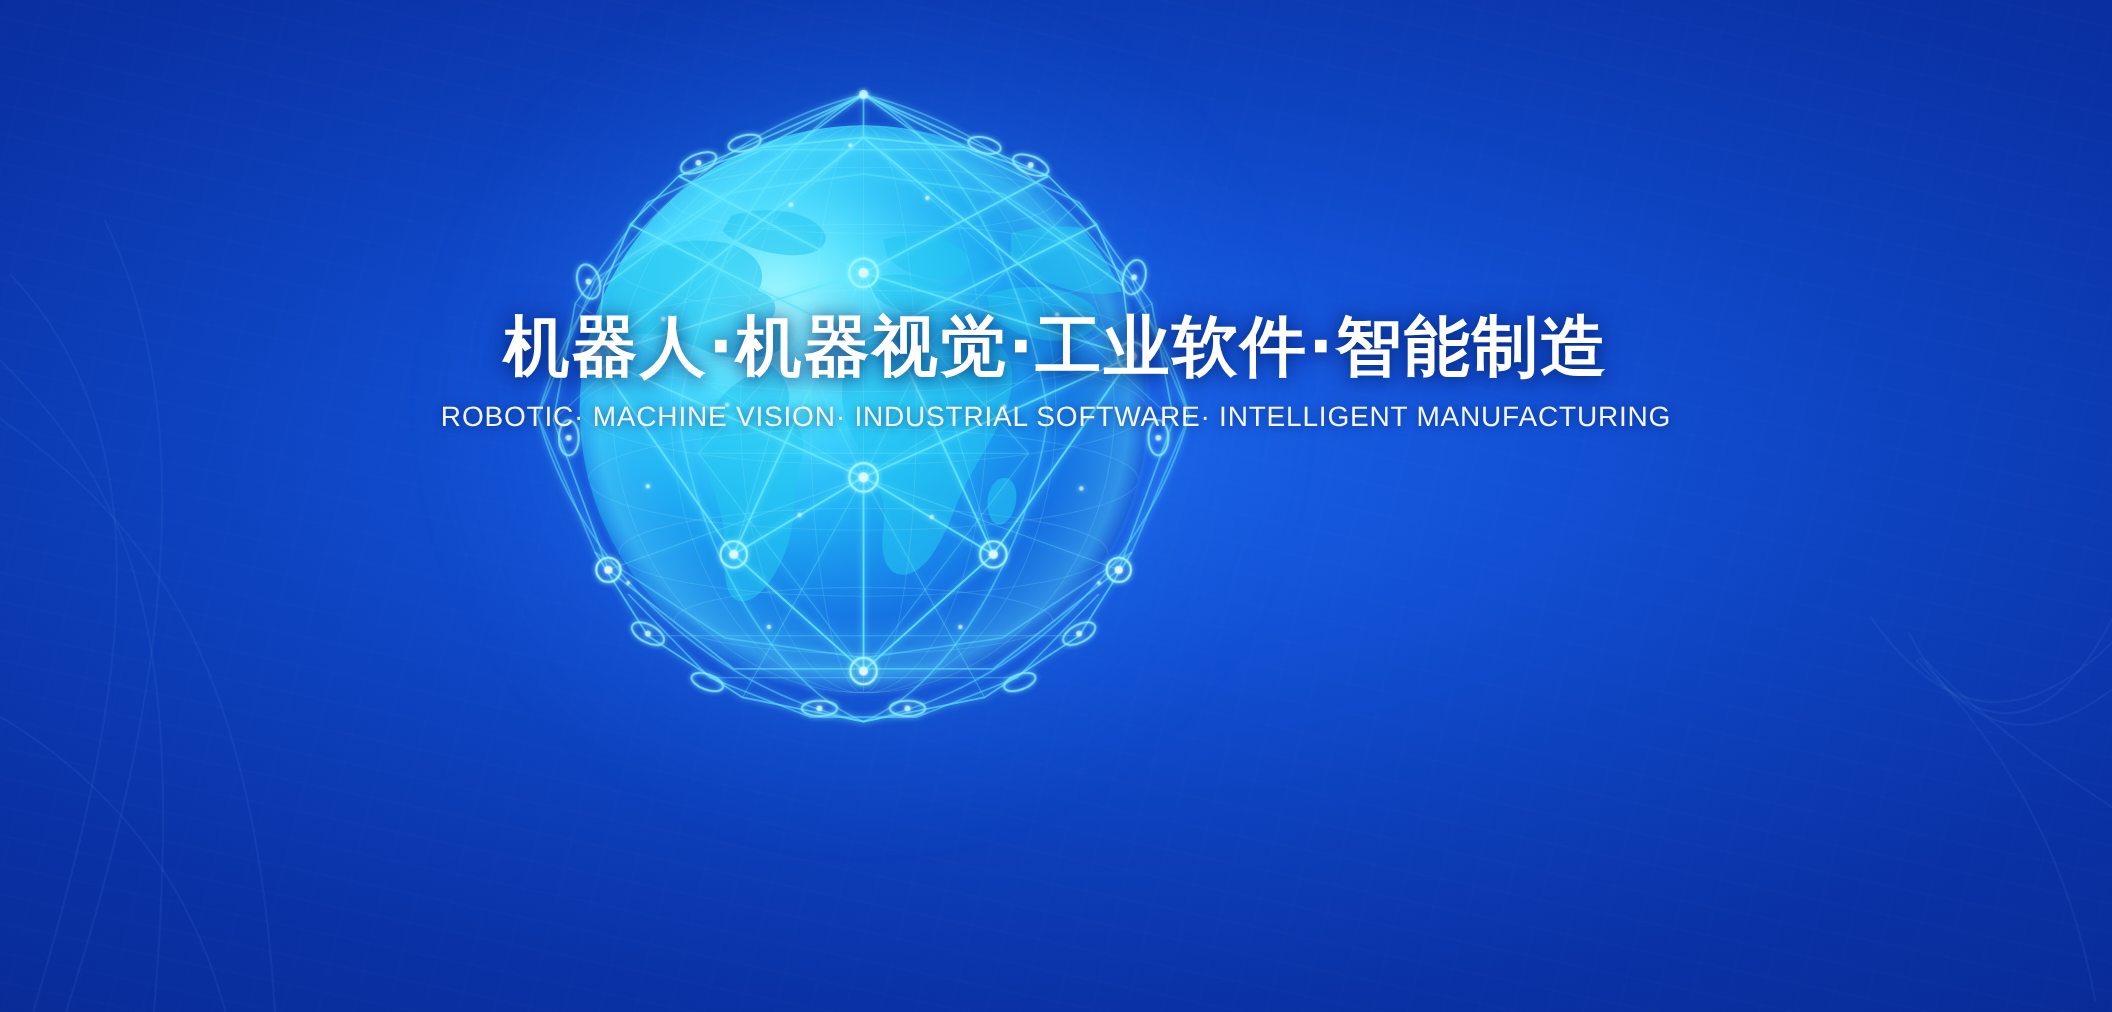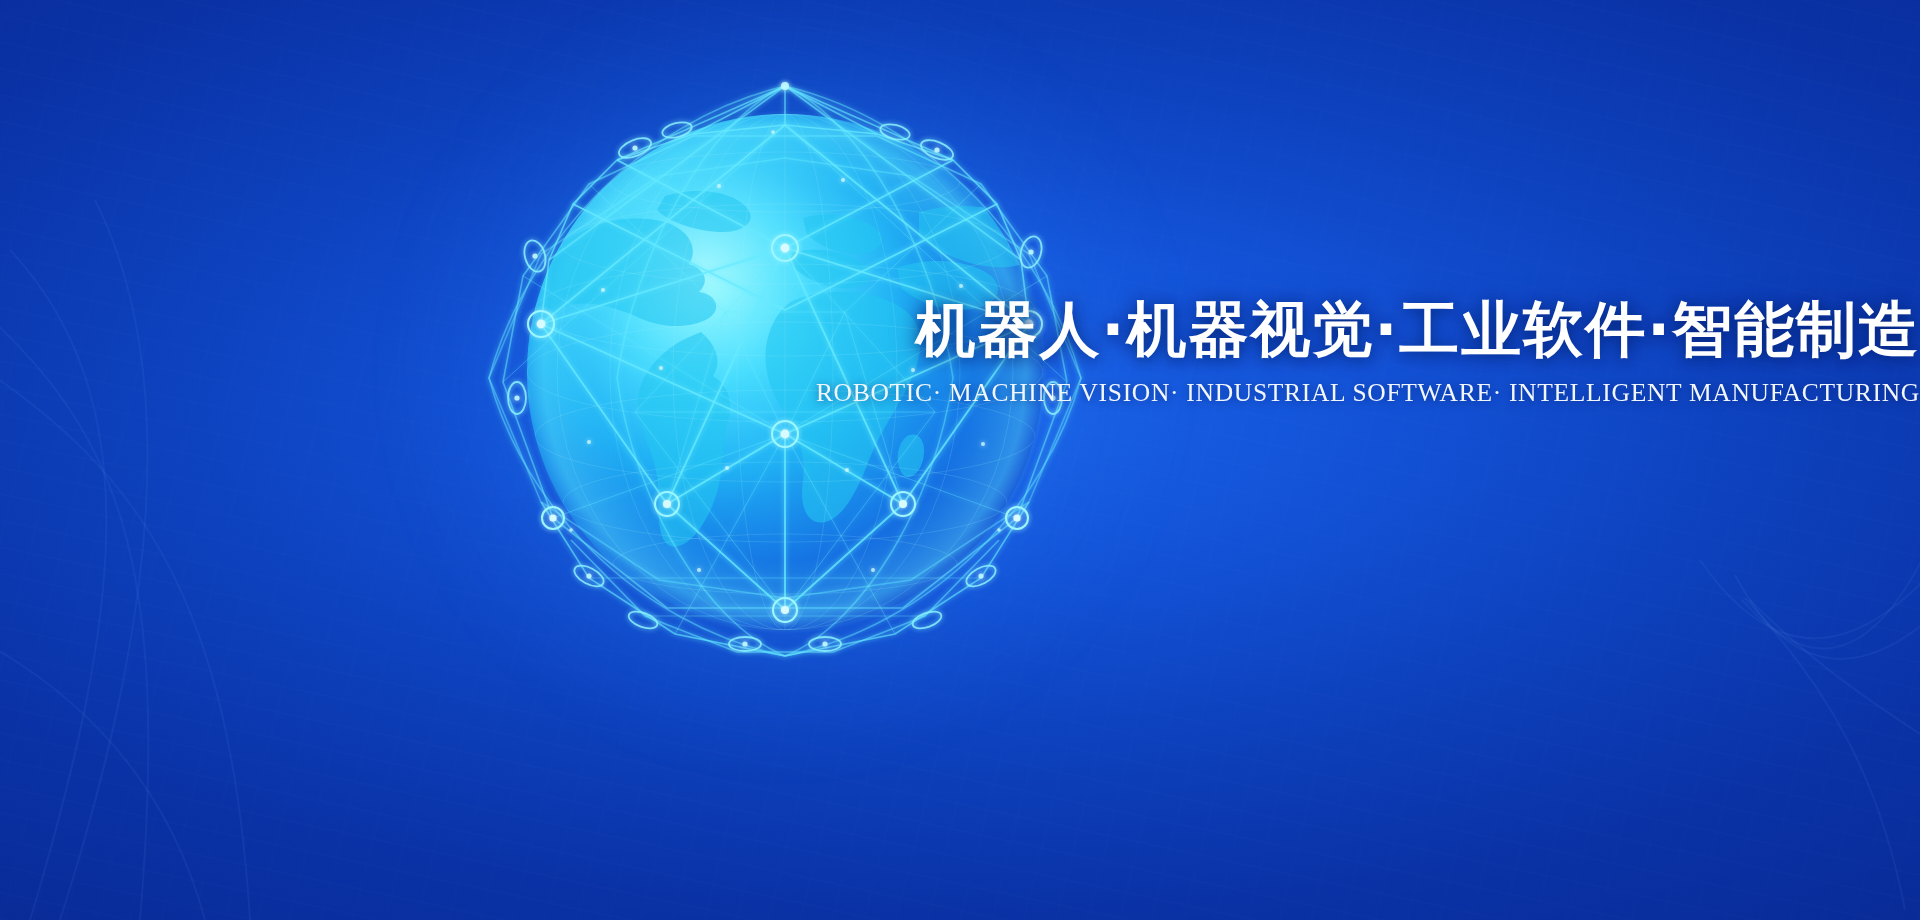--- a/index.html
+++ b/index.html
@@ -61,43 +61,43 @@
       rgba(30,110,235,.10) 56%,
       rgba(20,80,200,0) 72%);
     filter:blur(12px);
     pointer-events:none;
   }
 
   
   .text-block{
     position:absolute;
     left:0; right:0;
-    top:294px;
-    text-align:right;
+    top:280px;
+    text-align:center;
     pointer-events:none;
   }
   .headline{
     margin:0;
     font-size:60px;
     line-height:70px;
     font-weight:700;
     color:#ffffff;
     letter-spacing:2px;
     text-shadow:0 2px 14px rgba(3,28,98,.65), 0 0 26px rgba(10,40,130,.55);
     font-family:"DejaVu Sans","Liberation Sans",sans-serif;
   }
   .subline{
     margin:14px 0 0 0;
     font-size:25.5px;
     line-height:30px;
     font-weight:400;
     color:#f2f7ff;
     letter-spacing:.7px;
     text-shadow:0 1px 9px rgba(4,28,96,.6);
-    font-family:Liberation Serif, serif;
+    font-family:Liberation Sans, sans-serif;
     white-space:nowrap;
   }
 </style>
 </head>
 <body>
 
 <div class="stage">
 
   <div class="bg-base"></div>
   <div class="bg-noise"></div>

